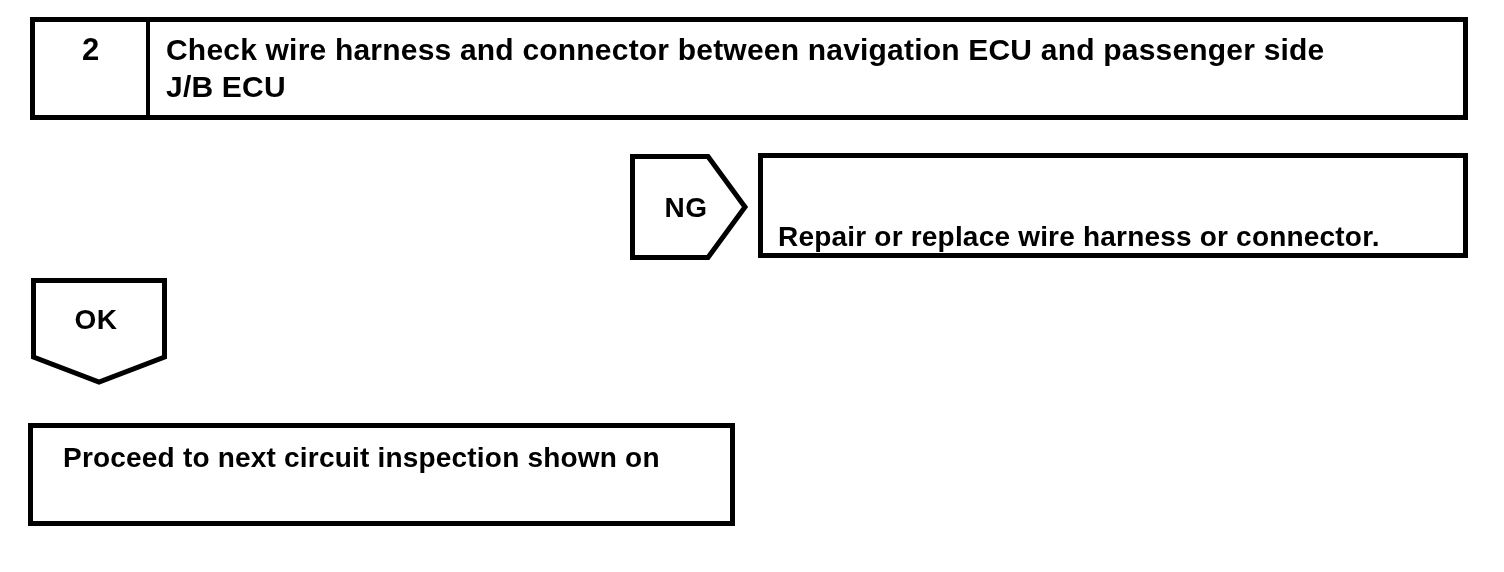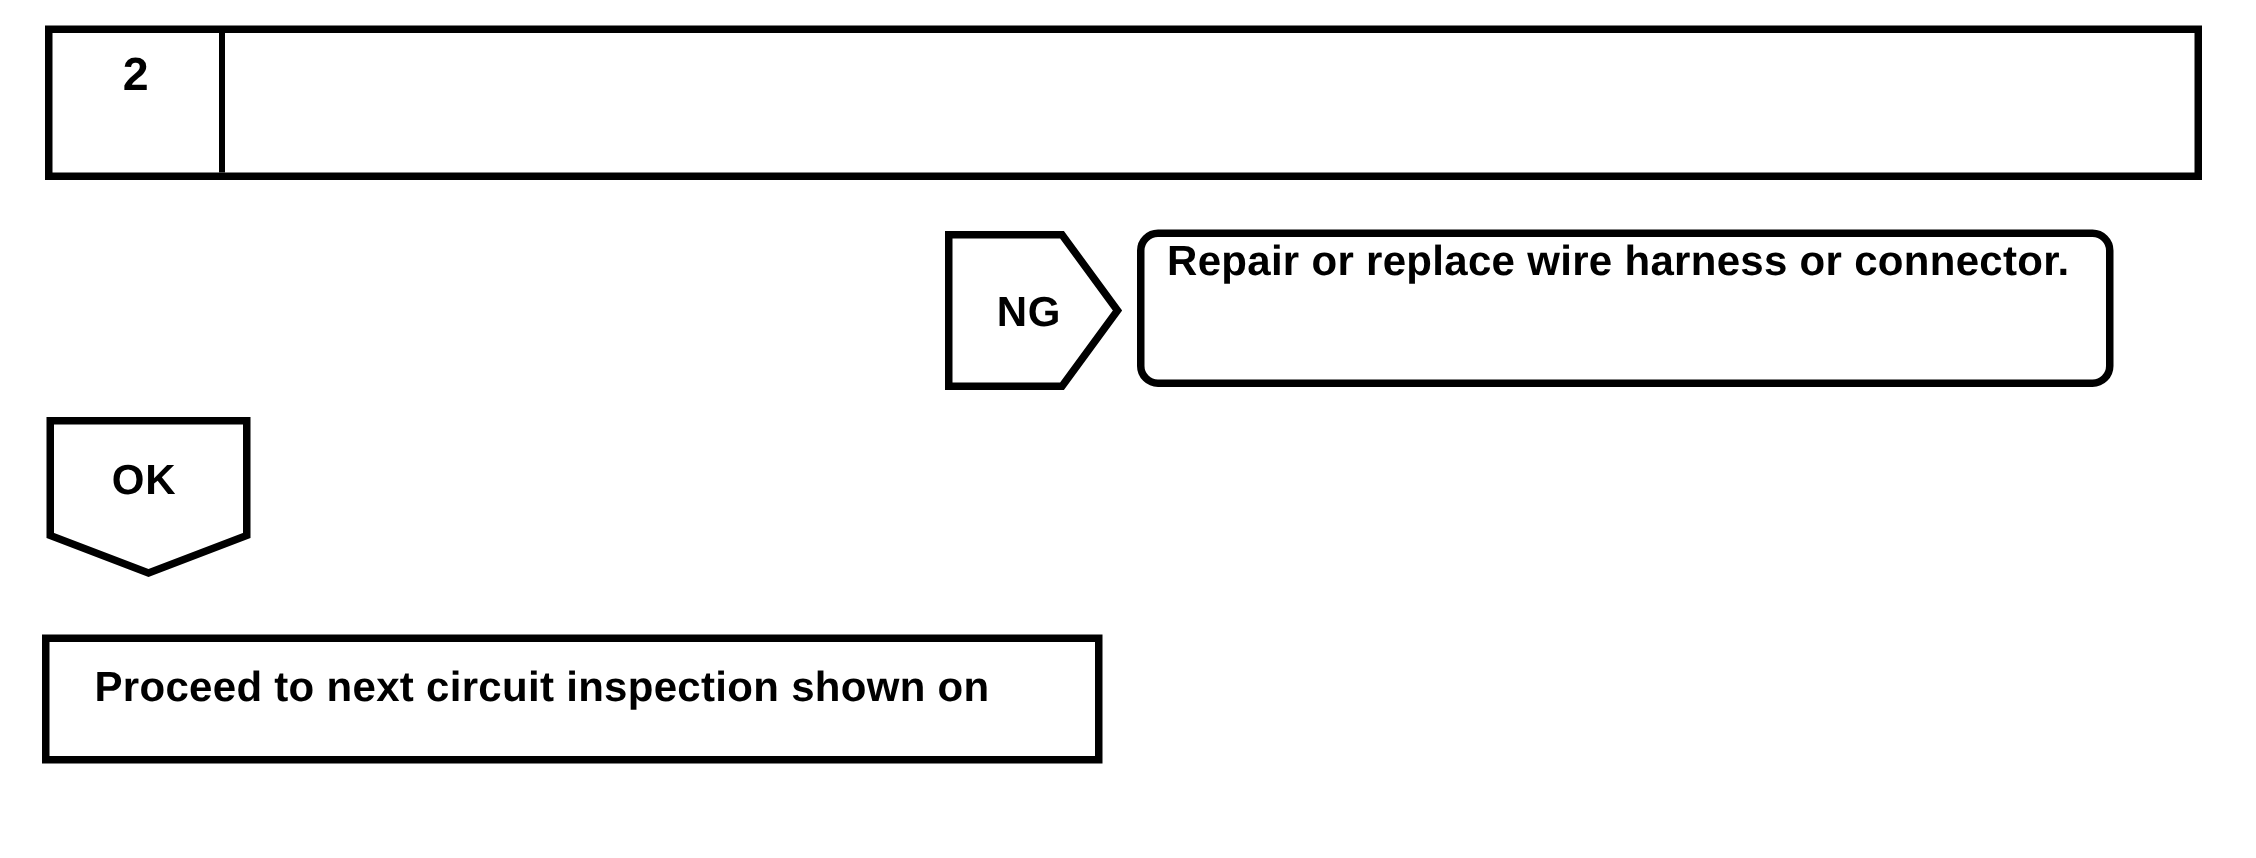--- a/index.html
+++ b/index.html
@@ -68,48 +68,51 @@
     fill: #000000;
     text-anchor: middle;
     letter-spacing: 0.5px;
   }
   .ng-connector { left: 630px; top: 154px; width: 118px; height: 106px; }
   .ok-connector { left: 31px;  top: 278px; width: 136px; height: 107px; }
   
   .ng-action {
     left: 758px;
     top: 153px;
-    width: 651px;
+    width: 710px;
     height: 105px;
     display: flex;
-    align-items: flex-start;
+    align-items: flex-end;
     padding-left: 15px;
     font-size: 28px;
     letter-spacing: 0.2px;
-    border-radius: 14px;
   }
   .ok-action {
     left: 28px;
     top: 423px;
     width: 707px;
-    height: 86px;
+    height: 103px;
     padding: 11px 10px 0 30px;
     font-size: 28px;
     line-height: 37px;
     letter-spacing: 0.2px;
   }
 </style>
 </head>
 <body>
 
 <div class="canvas">
 
   <div class="box step-header">
     <div class="step-num-cell">
       <span>2</span>
+    </div>
+    <div class="step-title-cell">
+      <span class="text-line">Check wire harness and connector between navigation ECU and passenger side</span>
+      <span class="text-line">J/B ECU</span>
     </div>
   </div>
 
   <svg class="connector ng-connector" viewBox="0 0 118 106">
     <polygon points="2.5,2.5 78,2.5 115,53 78,103.5 2.5,103.5"></polygon>
     <text x="56" y="63">NG</text>
   </svg>
 
   <div class="box ng-action">
     <span>Repair or replace wire harness or connector.</span>

